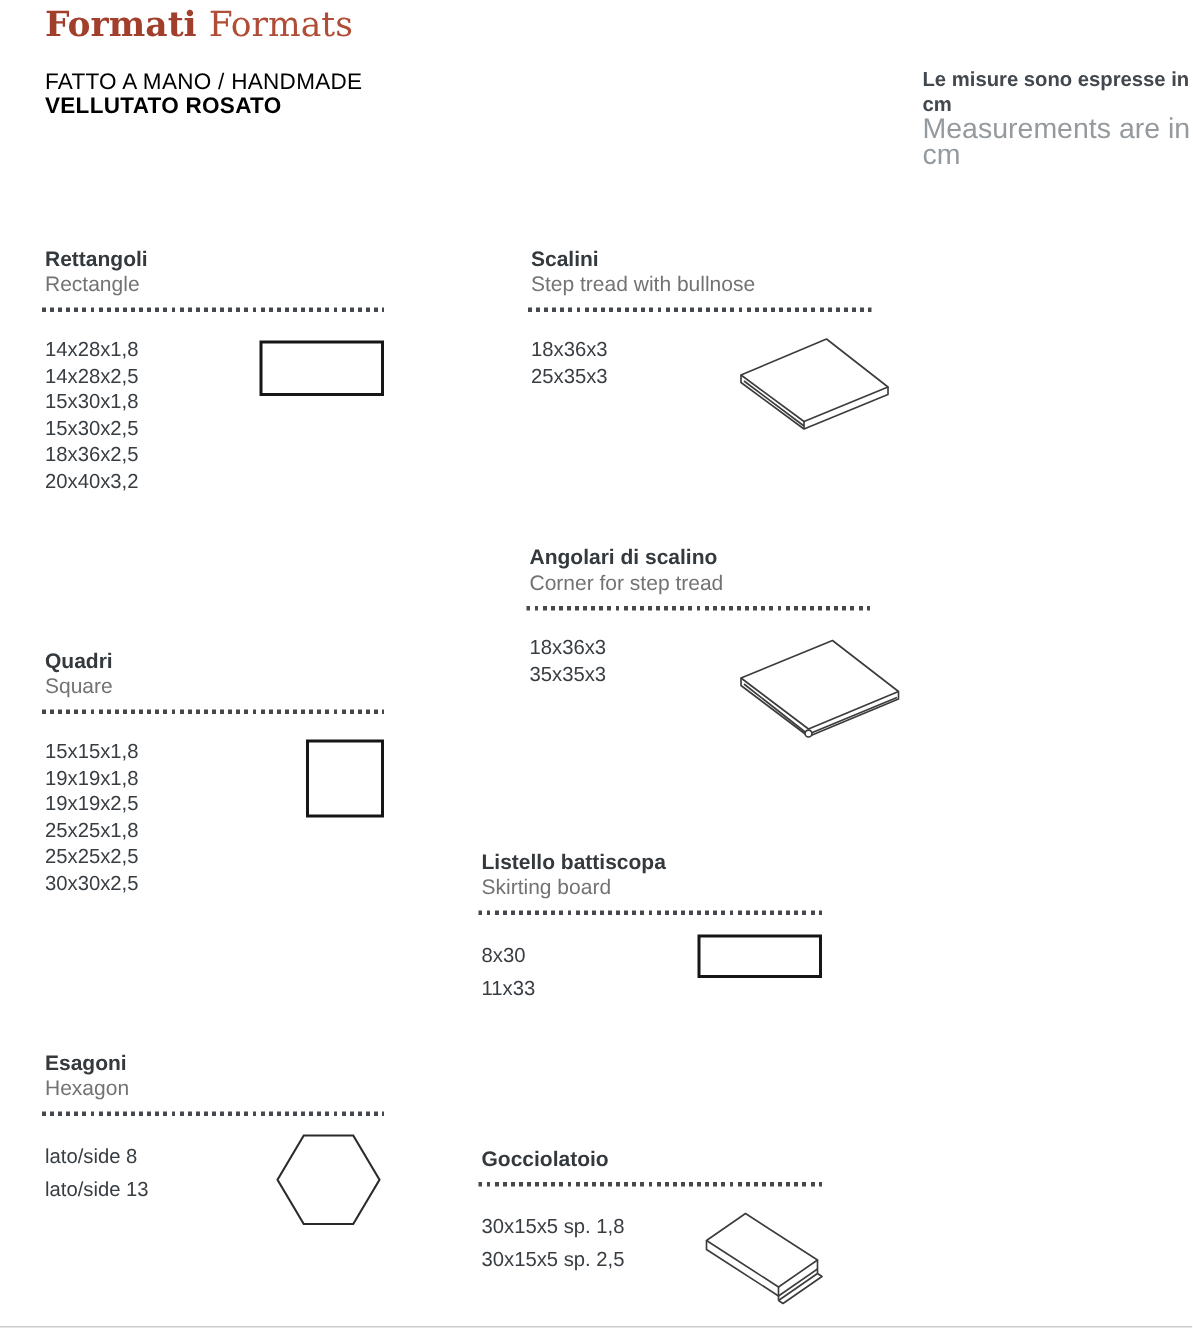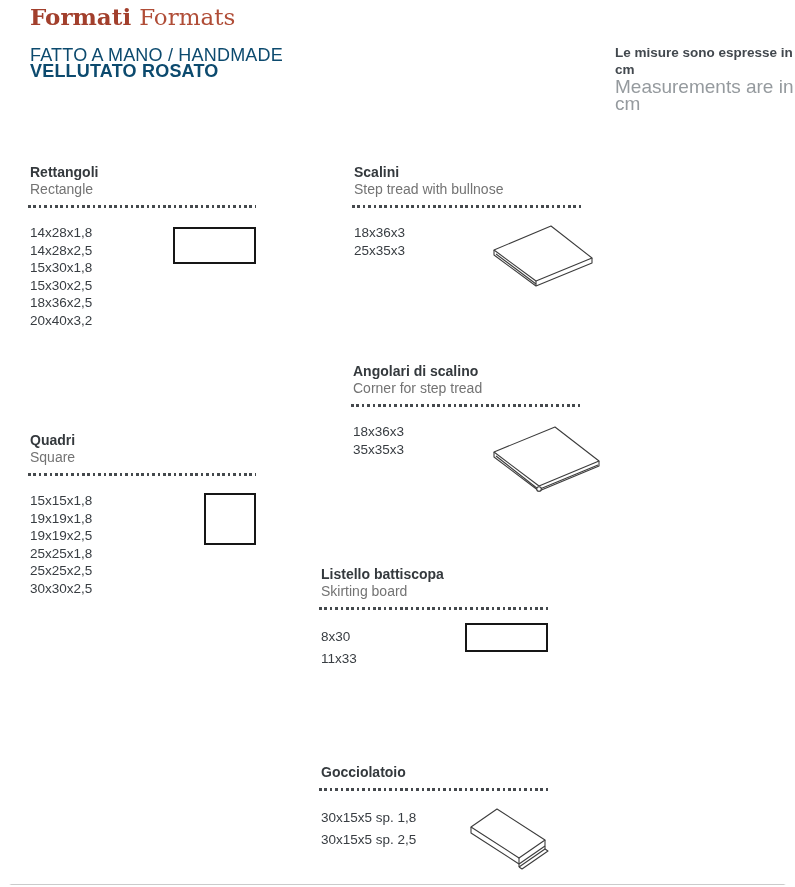--- a/index.html
+++ b/index.html
@@ -1,24 +1,24 @@
 <!DOCTYPE html>
 <html><head>
 <meta charset="utf-8">
 <style>
   * { margin:0; padding:0; box-sizing:border-box; }
   html,body { background:#ffffff; }
   body { font-family:"Liberation Sans", sans-serif; color:#3b4046; }
-  .page { position:relative; width:795px; height:887px; background:#fff; overflow:hidden;border-radius:20px; }
+  .page { position:relative; width:795px; height:887px; background:#fff; overflow:hidden; }
 
   
   .title { position:absolute; left:30px; top:3px; font-family:"DejaVu Serif", serif; font-size:23px; line-height:28px; }
   .title .t-main { font-weight:700; color:#a23f2c; }
   .title .t-sub  { font-weight:400; color:#b04d37; }
-  .collection { position:absolute; left:30px; top:47px; font-size:18px; line-height:16px; color:#0c4a6e; letter-spacing:.2px; }
+  .collection { position:absolute; left:30px; top:47px; font-size:15px; line-height:16px; color:#000000; letter-spacing:.2px; }
   .collection .c2 { font-weight:700; }
   .note { position:absolute; left:615px; top:44px; line-height:17px; }
   .note .n1 { font-size:13.5px; font-weight:700; color:#42484e; }
   .note .n2 { font-size:19px; color:#959a9e; }
 
   
   .fmt { position:absolute; }
   .fmt h3   { font-size:14px; line-height:17px; font-weight:700; color:#34393d; }
   .fmt .sub { font-size:14px; line-height:17px; font-weight:400; color:#737373; }
   .dots { height:3px; margin:7px 0 0 -2px;
@@ -79,20 +79,36 @@
         <li>19x19x1,8</li>
         <li>19x19x2,5</li>
         <li>25x25x1,8</li>
         <li>25x25x2,5</li>
         <li>30x30x2,5</li>
       </ul>
       <div class="shape box" style="right:0; top:1px; width:52px; height:52px;"></div>
     </div>
   </section>
 
+  <section class="fmt" style="left:30px; top:700px; width:226px;">
+    <h3>Esagoni</h3>
+    <div class="sub">Hexagon</div>
+    <div class="dots"></div>
+    <div class="row">
+      <ul class="sizes lh21">
+        <li>lato/side 8</li>
+        <li>lato/side 13</li>
+      </ul>
+      <div class="shape" style="right:2px; top:-4px;">
+        <svg width="70" height="61" viewBox="0 0 70 61">
+          <polygon points="18.5,1 51.5,1 69,30.5 51.5,60 18.5,60 1,30.5" fill="none" stroke="#2b2b2b" stroke-width="1.4" stroke-linejoin="miter"></polygon>
+        </svg>
+      </div>
+    </div>
+  </section>
 
   <section class="fmt" style="left:323px; top:164px; width:227px;margin-left:31px;">
     <h3>Scalini</h3>
     <div class="sub">Step tread with bullnose</div>
     <div class="dots"></div>
     <div class="row">
       <ul class="sizes lh18">
         <li>18x36x3</li>
         <li>25x35x3</li>
       </ul>

